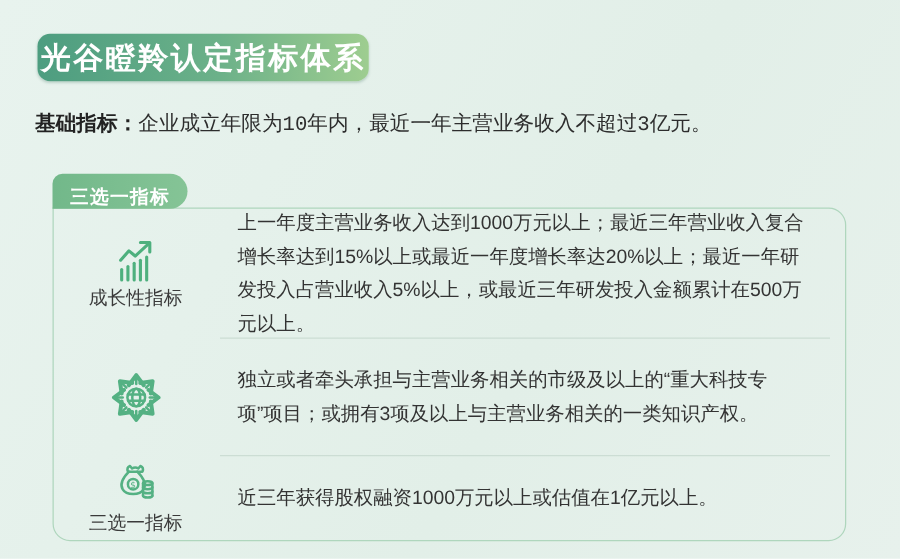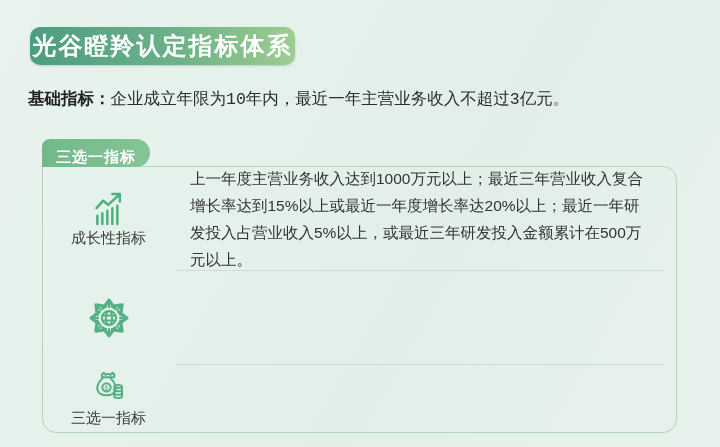--- a/index.html
+++ b/index.html
@@ -129,20 +129,23 @@
             <line x1="24" y1="37" x2="24" y2="43" marker-end="url(#ah)"></line>
             <line x1="11" y1="24" x2="5" y2="24" marker-end="url(#ah)"></line>
             <line x1="37" y1="24" x2="43" y2="24" marker-end="url(#ah)"></line>
             <line x1="33.5" y1="14.5" x2="38" y2="10" marker-end="url(#ah)"></line>
             <line x1="14.5" y1="14.5" x2="10" y2="10" marker-end="url(#ah)"></line>
             <line x1="33.5" y1="33.5" x2="38" y2="38" marker-end="url(#ah)"></line>
             <line x1="14.5" y1="33.5" x2="10" y2="38" marker-end="url(#ah)"></line>
           </svg>
         </span>
       </div>
+      <div class="text-col">
+        <p>独立或者牵头承担与主营业务相关的市级及以上的“重大科技专项”项目；或拥有3项及以上与主营业务相关的一类知识产权。</p>
+      </div>
     </div>
 
     <div class="divider"></div>
 
     <div class="row row-3">
       <div class="icon-col">
         <span class="icon">
           <svg viewBox="0 0 48 48" fill="none" stroke="#54b183" stroke-width="2.4" stroke-linecap="round" stroke-linejoin="round">
             <path d="M16,10 q-1.5,-4 2,-5.5 l2,2.5 q3,-2 6,0 l2,-2.5 q3.5,1.5 2,5.5 z"></path>
             <path d="M17,10 c-6,6 -9,12 -6,17 c2,3.5 6,4.5 10,4.5 c4,0 8,-1 10,-4.5 c3,-5 0,-11 -6,-17"></path>
@@ -150,16 +153,19 @@
             <text x="21" y="25.2" text-anchor="middle" font-size="8.5" stroke="none" fill="#54b183" font-family="DejaVu Sans, sans-serif">$</text>
             <ellipse cx="35" cy="21" rx="4.5" ry="1.8"></ellipse>
             <path d="M30.5,21 v12 m9,-12 v12"></path>
             <path d="M30.5,25 a4.5,1.8 0 0 0 9,0"></path>
             <path d="M30.5,29 a4.5,1.8 0 0 0 9,0"></path>
             <path d="M30.5,33 a4.5,1.8 0 0 0 9,0"></path>
           </svg>
         </span>
         <span class="icon-label">三选一指标</span>
       </div>
+      <div class="text-col">
+        <p>近三年获得股权融资1000万元以上或估值在1亿元以上。</p>
+      </div>
     </div>
 
   </div>
 </div>
 
 </body></html>

